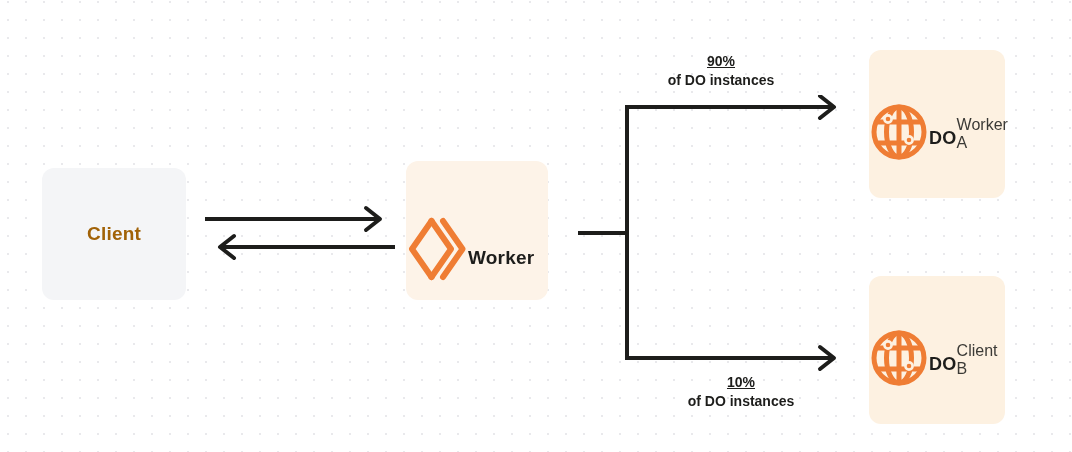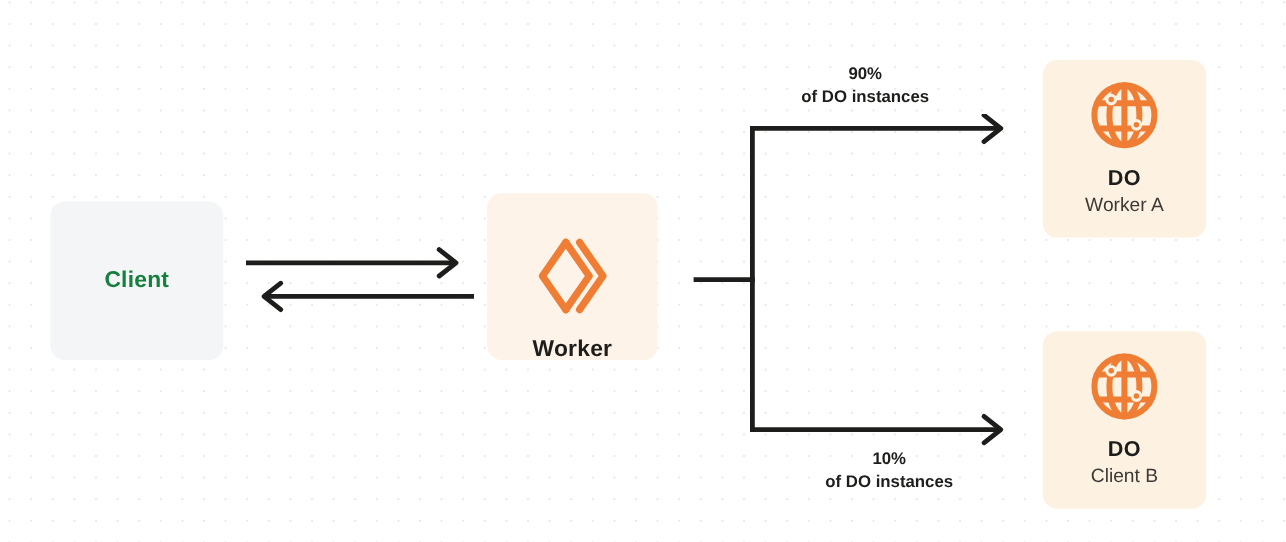--- a/index.html
+++ b/index.html
@@ -18,37 +18,36 @@
     overflow: hidden;
     font-family: "Liberation Sans", sans-serif;
     -webkit-font-smoothing: antialiased;
   }
 
   
   .node {
     position: absolute;
     box-sizing: border-box;
     display: flex;
-    flex-direction: column;
     align-items: center;
     justify-content: center;
     border-radius: 12px;
   }
 
   .node-client {
     left: 42px;
     top: 168px;
     width: 144px;
     height: 132px;
     background: #f4f5f7;
   }
   .node-client .node-title {
     font-size: 19px;
     font-weight: bold;
-    color: #15803d;
+    color: #a16207;
     letter-spacing: .2px;
   }
 
   .node-worker {
     left: 406px;
     top: 161px;
     width: 142px;
     height: 139px;
     background: #fdf3e8;
     justify-content: flex-start;
@@ -96,21 +95,21 @@
 
   .edge-label {
     position: absolute;
     text-align: center;
     font-size: 14px;
     font-weight: bold;
     color: #1d1d1b;
     line-height: 1.35;
     white-space: nowrap;
   }
-  .edge-label .pct { display: block; }
+  .edge-label .pct { display: block; text-decoration: underline; }
   .edge-label .sub { display: block; }
 </style>
 </head>
 <body>
 
 <div id="canvas">
 
   <div class="node node-client">
     <div class="node-title">Client</div>
   </div>

